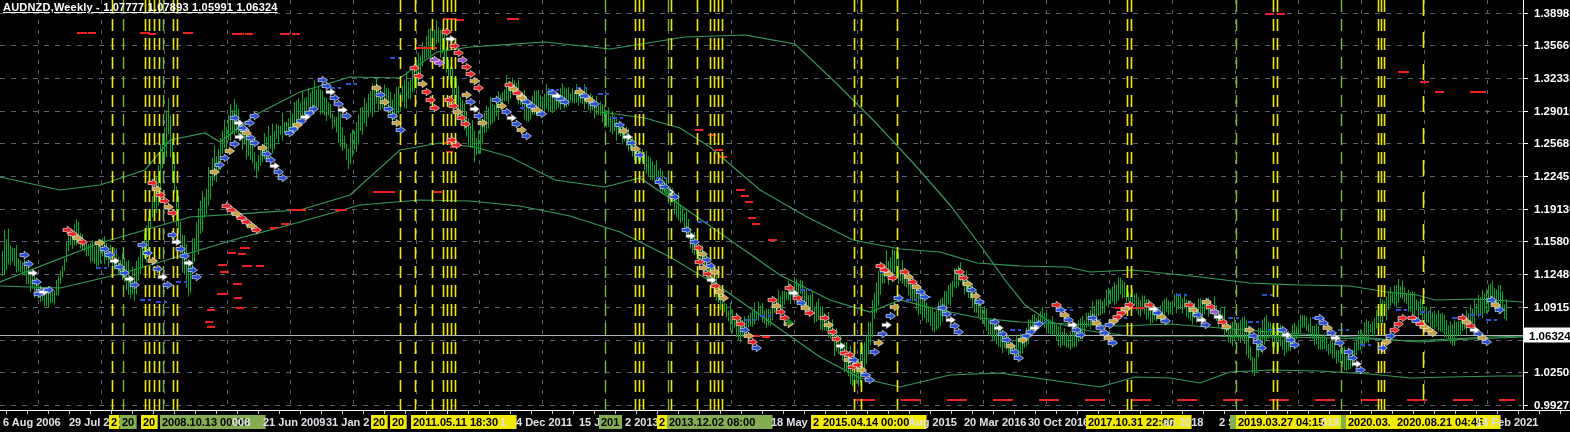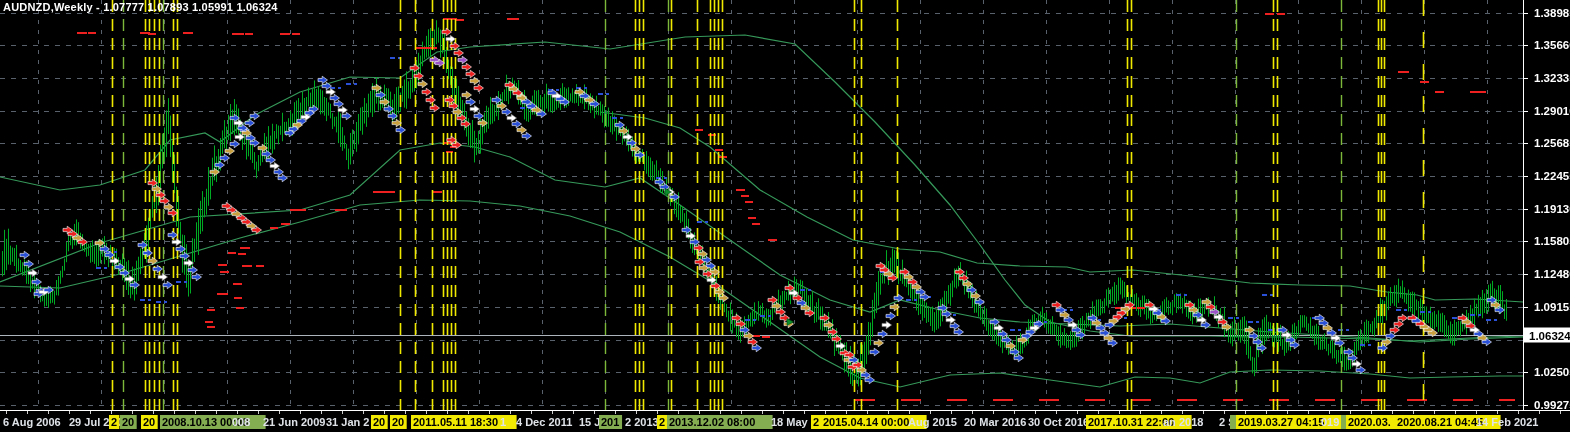--- a/index.html
+++ b/index.html
@@ -1,20 +1,20 @@
 <!DOCTYPE html>
 <html><head>
 <meta charset="utf-8">
 <style>
   html,body{margin:0;padding:0;background:#000;}
   #stage{position:relative;width:1570px;height:432px;background:#000;overflow:hidden;
          font-family:"Liberation Sans",sans-serif;}
   #chart-svg{position:absolute;left:0;top:0;}
   #title{position:absolute;left:3px;top:1px;color:#ffffff;font-size:11px;font-weight:bold;
-         letter-spacing:0.2px;white-space:pre;z-index:5;}
+         letter-spacing:0.2px;white-space:pre;z-index:5;text-decoration:underline;}
   text{font-family:"Liberation Sans",sans-serif;}
 </style>
 </head>
 <body>
 
 <div id="stage">
   <svg id="chart-svg" width="1570" height="432">
       <rect x="0" y="0" width="1570" height="432" fill="#000000"></rect>
       <g>
         <line x1="0" y1="13.5" x2="1523" y2="13.5" stroke="#59616d" stroke-width="1" stroke-dasharray="5 6"></line>

